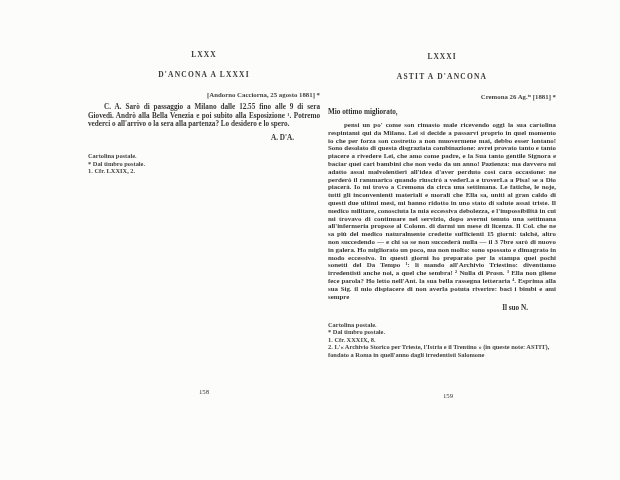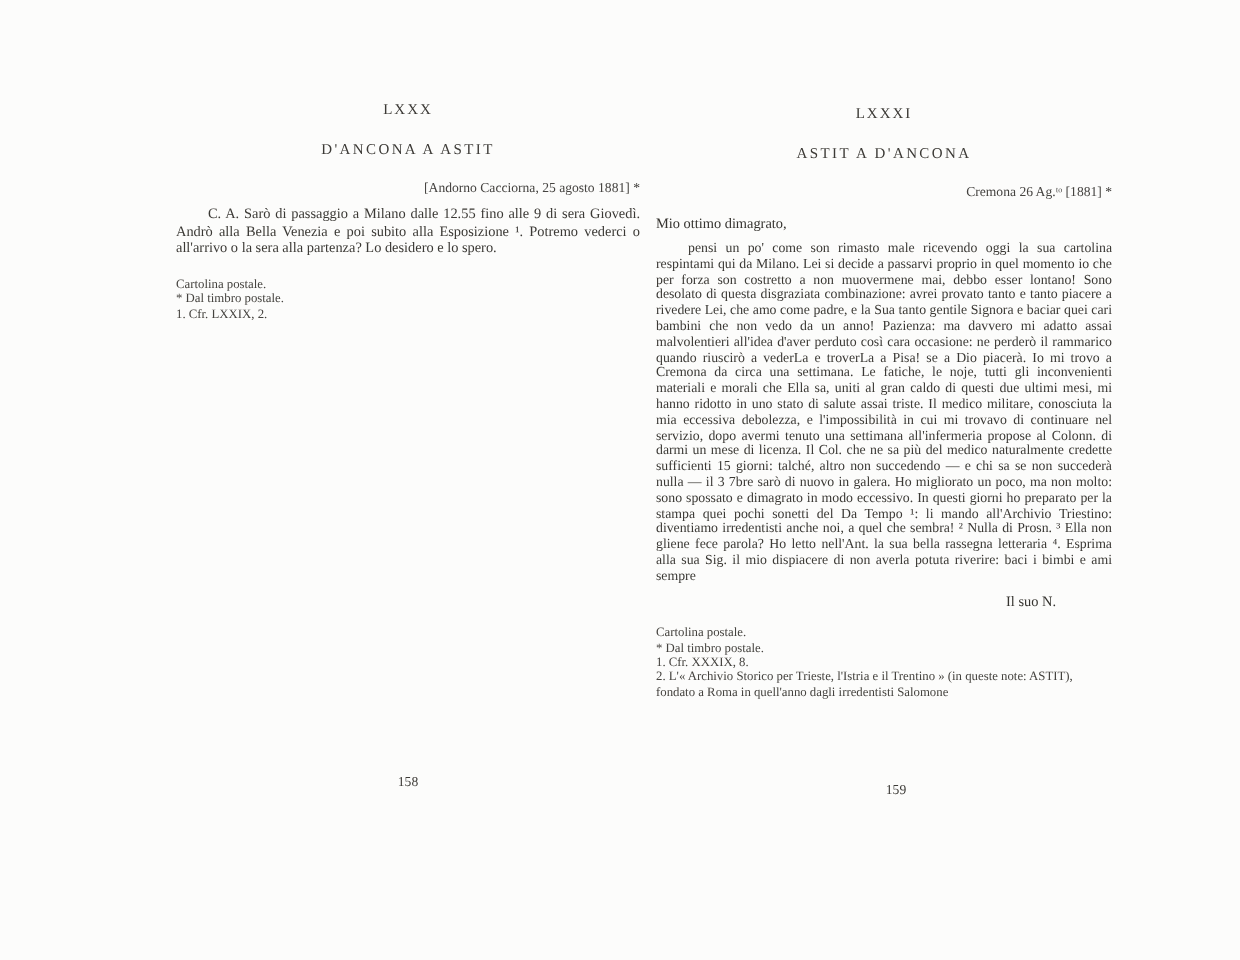--- a/index.html
+++ b/index.html
@@ -12,20 +12,21 @@
     width: 620px;
     height: 480px;
     background: #fcfcfb;
     overflow: hidden;
     font-family: "Liberation Serif", "DejaVu Serif", serif;
     color: #35332f;
   }
   .page {
     position: absolute;
     top: 50px;
+    font-weight: bold;
   }
   .page-left  { left: 88px;  width: 232px; }
   .page-right { left: 328px; width: 228px; top: 52px; }
 
   .chapnum {
     text-align: center;
     font-size: 7.5px;
     letter-spacing: 1px;
     color: #3c3a36;
   }
@@ -85,37 +86,38 @@
   .pagenum-left  { left: 88px;  width: 232px; top: 388px; }
   .pagenum-right { left: 334px; width: 228px; top: 392px; }
 </style>
 </head>
 <body>
 
 <div class="canvas">
 
   <section class="page page-left">
     <div class="chapnum">LXXX</div>
-    <div class="chaptitle">D'ANCONA A ASTIT</div>
+    <div class="chaptitle">D'ANCONA A LXXXI</div>
     <div class="dateline">[Andorno Cacciorna, 25 agosto 1881] *</div>
     <p class="letter-body">C. A. Sarò di passaggio a Milano dalle 12.55 fino alle 9 di sera Giovedì. Andrò alla Bella Venezia e poi subito alla Esposizione ¹. Potremo vederci o all'arrivo o la sera alla partenza? Lo desidero e lo spero.</p>
     <div class="signoff">
+      <div>A. D'A.</div>
     </div>
     <div class="footnotes">
         <div>Cartolina postale.</div>
         <div>* Dal timbro postale.</div>
         <div>1. Cfr. LXXIX, 2.</div>
       </div>
   </section>
 
   <section class="page page-right">
     <div class="chapnum">LXXXI</div>
     <div class="chaptitle">ASTIT A D'ANCONA</div>
     <div class="dateline">Cremona 26 Ag.ᵗᵒ [1881] *</div>
-    <div class="salutation">Mio ottimo dimagrato,</div>
+    <div class="salutation">Mio ottimo migliorato,</div>
     <p class="letter-body">pensi un po' come son rimasto male ricevendo oggi la sua cartolina respintami qui da Milano. Lei si decide a passarvi proprio in quel momento io che per forza son costretto a non muovermene mai, debbo esser lontano! Sono desolato di questa disgraziata combinazione: avrei provato tanto e tanto piacere a rivedere Lei, che amo come padre, e la Sua tanto gentile Signora e baciar quei cari bambini che non vedo da un anno! Pazienza: ma davvero mi adatto assai malvolentieri all'idea d'aver perduto così cara occasione: ne perderò il rammarico quando riuscirò a vederLa e troverLa a Pisa! se a Dio piacerà. Io mi trovo a Cremona da circa una settimana. Le fatiche, le noje, tutti gli inconvenienti materiali e morali che Ella sa, uniti al gran caldo di questi due ultimi mesi, mi hanno ridotto in uno stato di salute assai triste. Il medico militare, conosciuta la mia eccessiva debolezza, e l'impossibilità in cui mi trovavo di continuare nel servizio, dopo avermi tenuto una settimana all'infermeria propose al Colonn. di darmi un mese di licenza. Il Col. che ne sa più del medico naturalmente credette sufficienti 15 giorni: talché, altro non succedendo — e chi sa se non succederà nulla — il 3 7bre sarò di nuovo in galera. Ho migliorato un poco, ma non molto: sono spossato e dimagrato in modo eccessivo. In questi giorni ho preparato per la stampa quei pochi sonetti del Da Tempo ¹: li mando all'Archivio Triestino: diventiamo irredentisti anche noi, a quel che sembra! ² Nulla di Prosn. ³ Ella non gliene fece parola? Ho letto nell'Ant. la sua bella rassegna letteraria ⁴. Esprima alla sua Sig. il mio dispiacere di non averla potuta riverire: baci i bimbi e ami sempre</p>
     <div class="signoff">Il suo N.</div>
     <div class="footnotes">
         <div>Cartolina postale.</div>
         <div>* Dal timbro postale.</div>
         <div>1. Cfr. XXXIX, 8.</div>
         <div>2. L'« Archivio Storico per Trieste, l'Istria e il Trentino » (in queste note: ASTIT), fondato a Roma in quell'anno dagli irredentisti Salomone</div>
       </div>
   </section>
 

